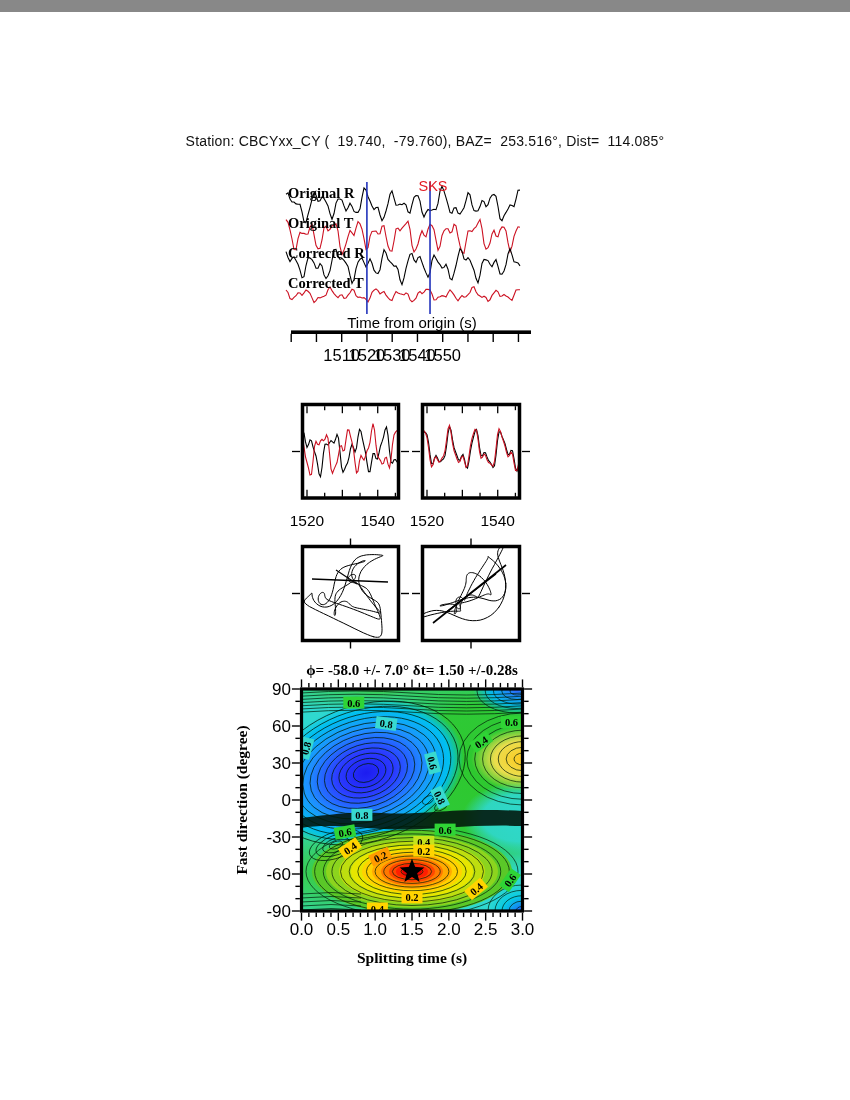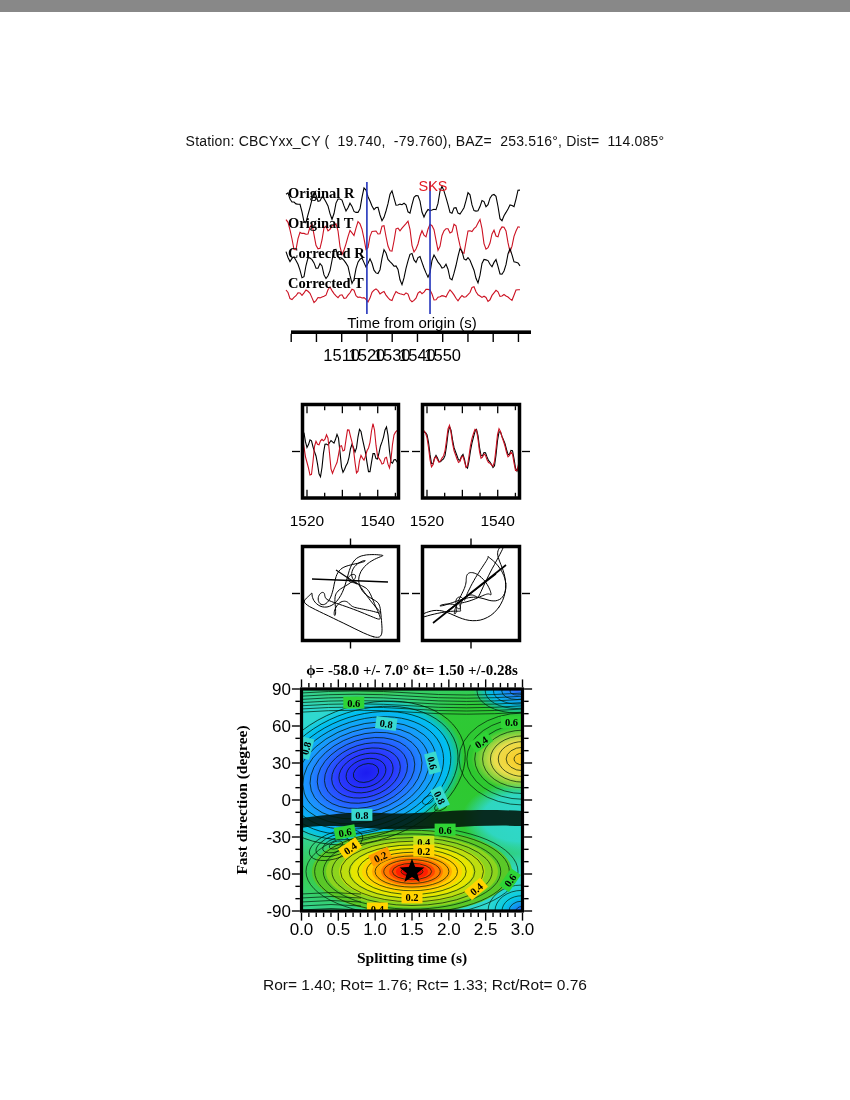--- a/index.html
+++ b/index.html
@@ -483,14 +483,13 @@
           <text x="291" y="831" text-anchor="end" style="font:17px 'Liberation Sans',sans-serif;fill:#000;">-30</text>
           <text x="291" y="868" text-anchor="end" style="font:17px 'Liberation Sans',sans-serif;fill:#000;">-60</text>
           <text x="291" y="905" text-anchor="end" style="font:17px 'Liberation Sans',sans-serif;fill:#000;">-90</text>
         </g>
 
       <text x="0" y="0" text-anchor="middle" transform="translate(247 788) rotate(-90)" style="font:bold 15.5px 'Liberation Serif',serif;fill:#000;">Fast direction (degree)</text>
       <text x="412" y="951" text-anchor="middle" style="font:bold 15.5px 'Liberation Serif',serif;fill:#000;">Splitting time (s)</text>
     </g>
   </svg>
 
-  <div class="ftr">Ror= 1.40; Rot= 1.76; Rct= 1.33; Rct/Rot= 0.76</div>
 </div>
 
 </body></html>

